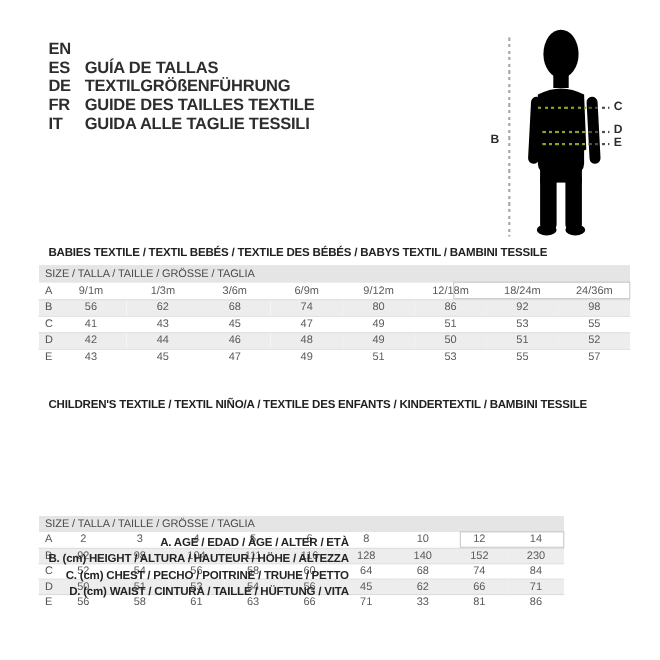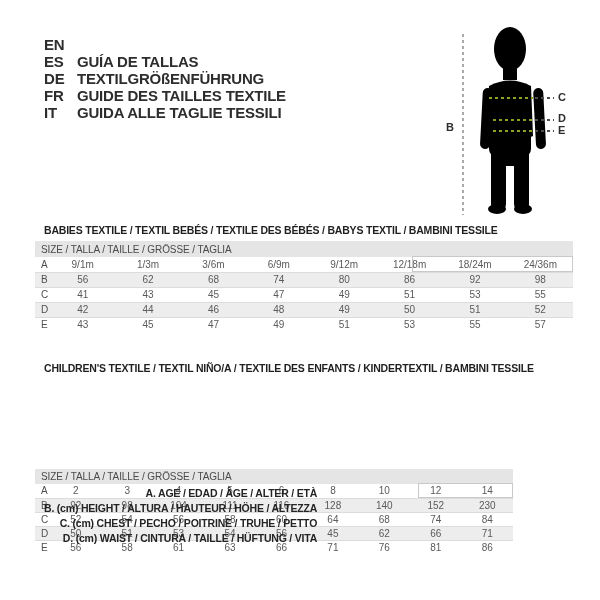--- a/index.html
+++ b/index.html
@@ -242,21 +242,21 @@
           <td>71</td>
         </tr>
         <tr>
           <th>E</th>
           <td>56</td>
           <td>58</td>
           <td>61</td>
           <td>63</td>
           <td>66</td>
           <td>71</td>
-          <td>76</td>
+          <td>33</td>
           <td>81</td>
           <td>86</td>
         </tr>
       </tbody>
   </table>
   <div class="rowA-box children-box"></div>
 </div>
 
 <div class="abs legend">
   <div class="legend-line">A. AGE / EDAD / ÂGE / ALTER / ETÀ</div>

